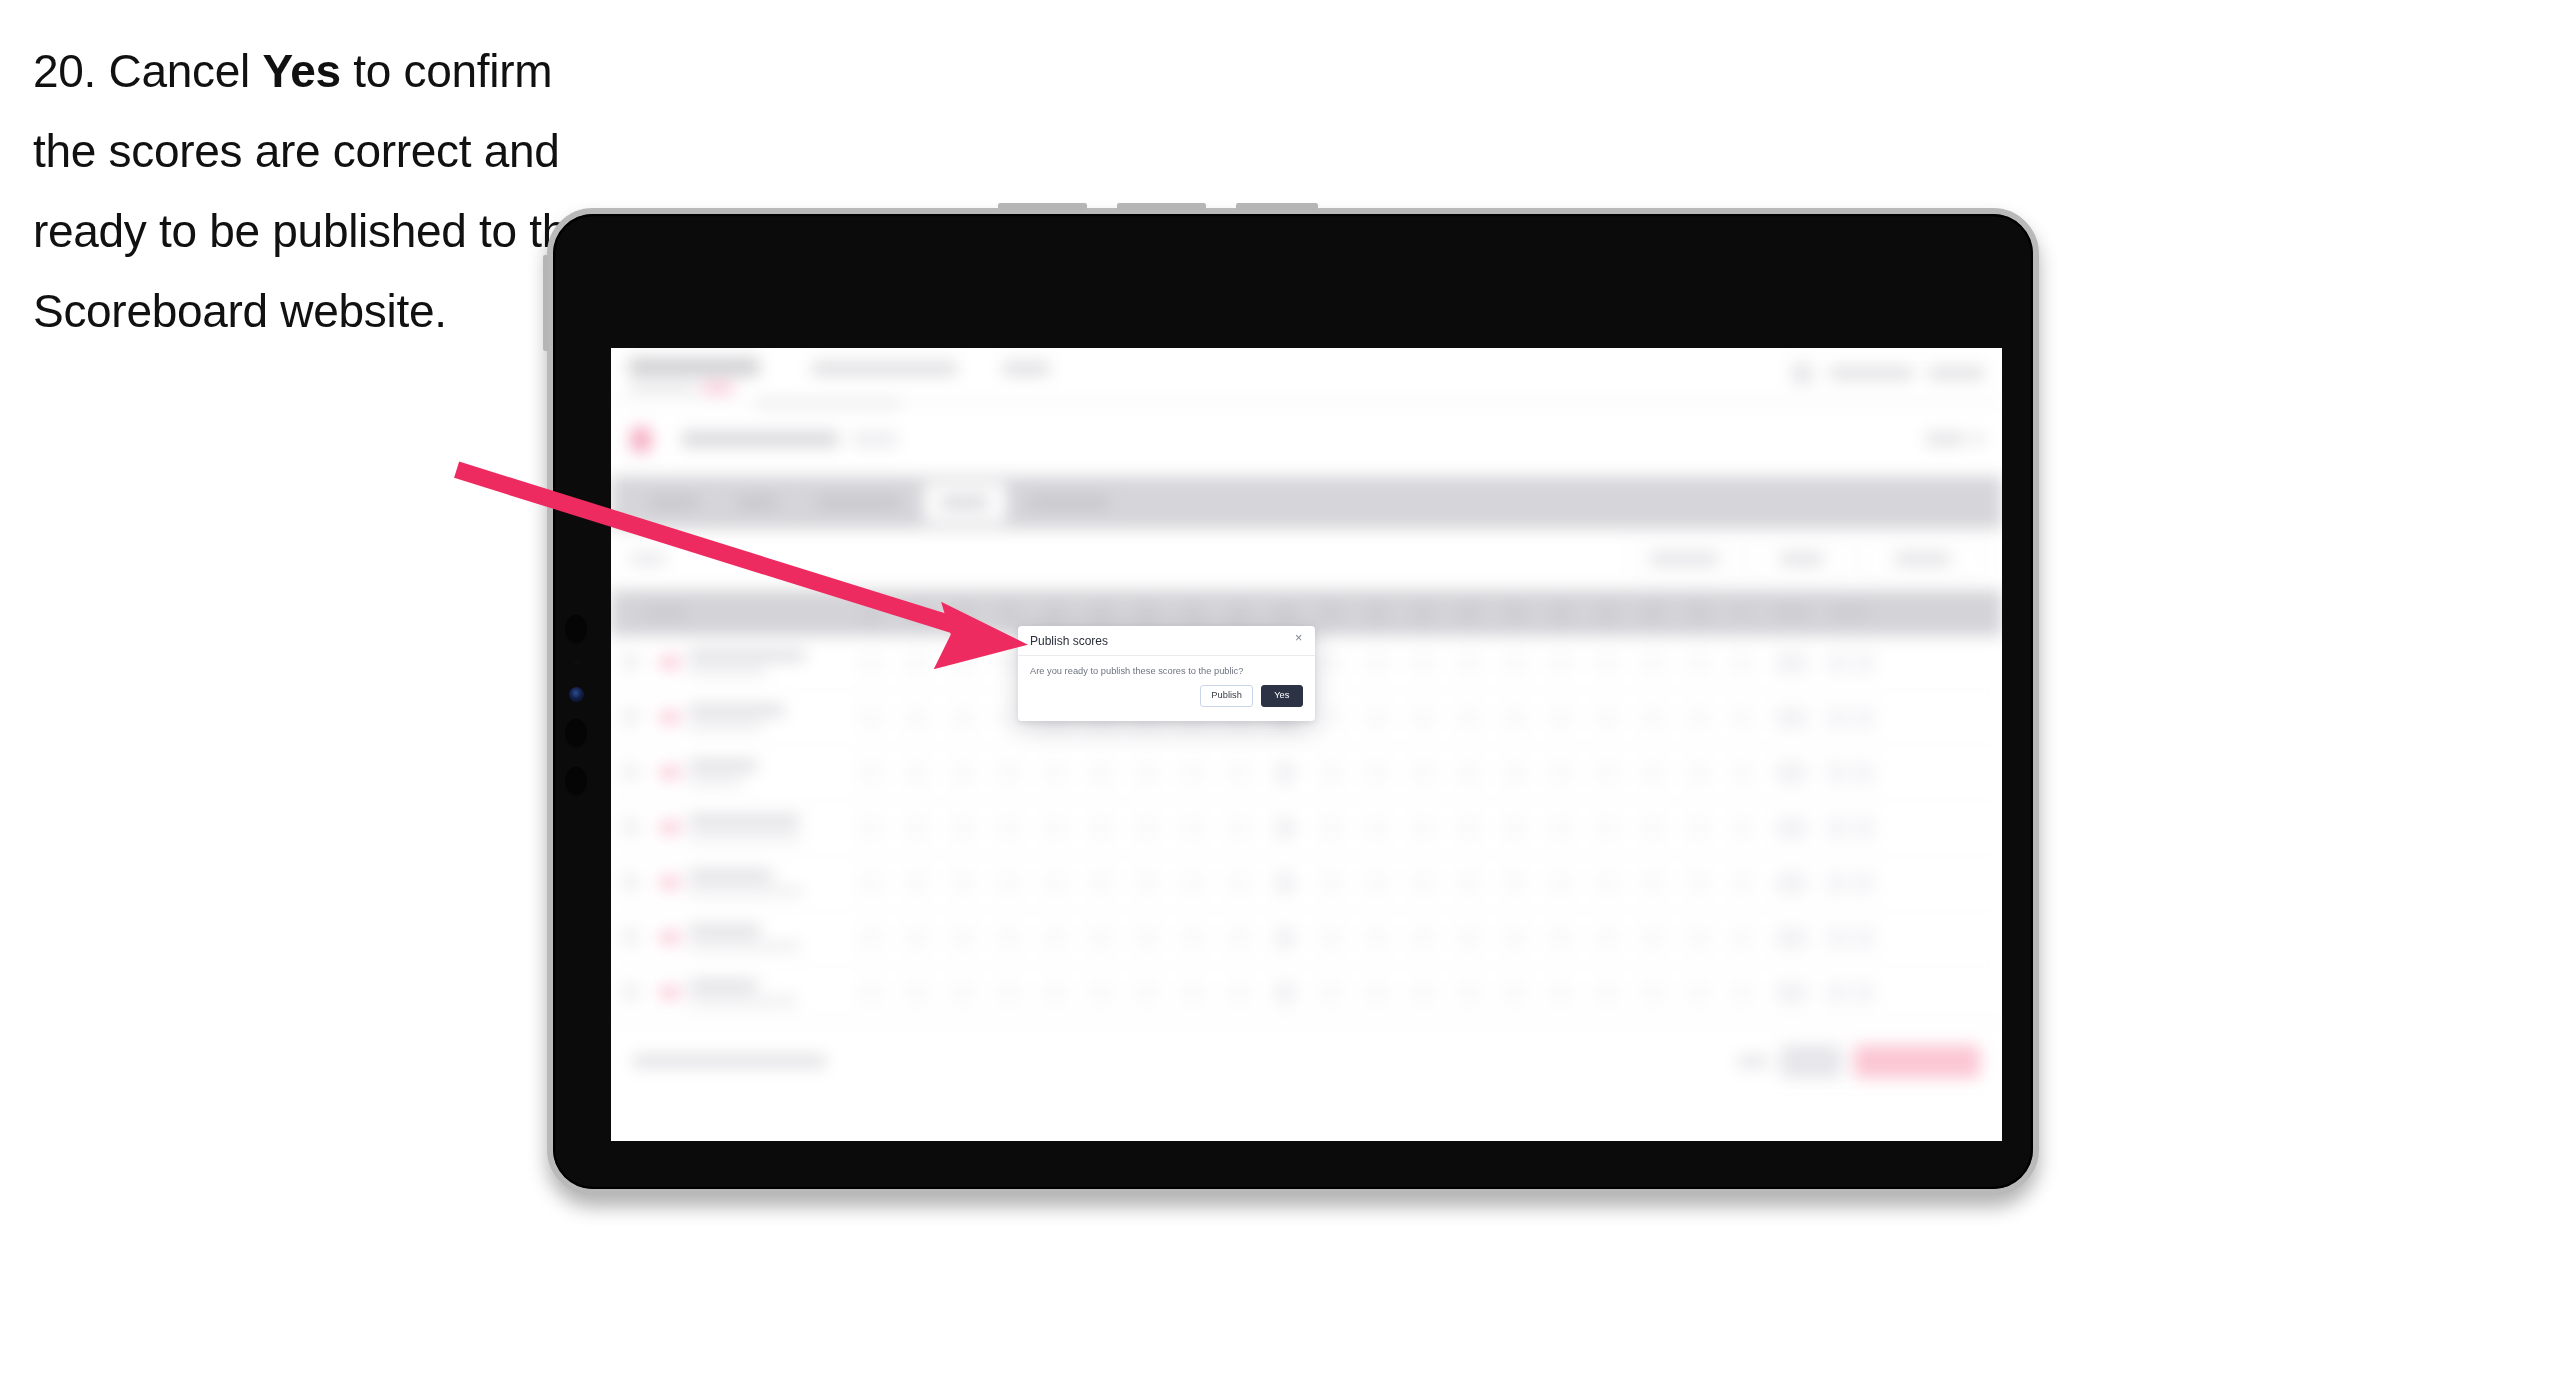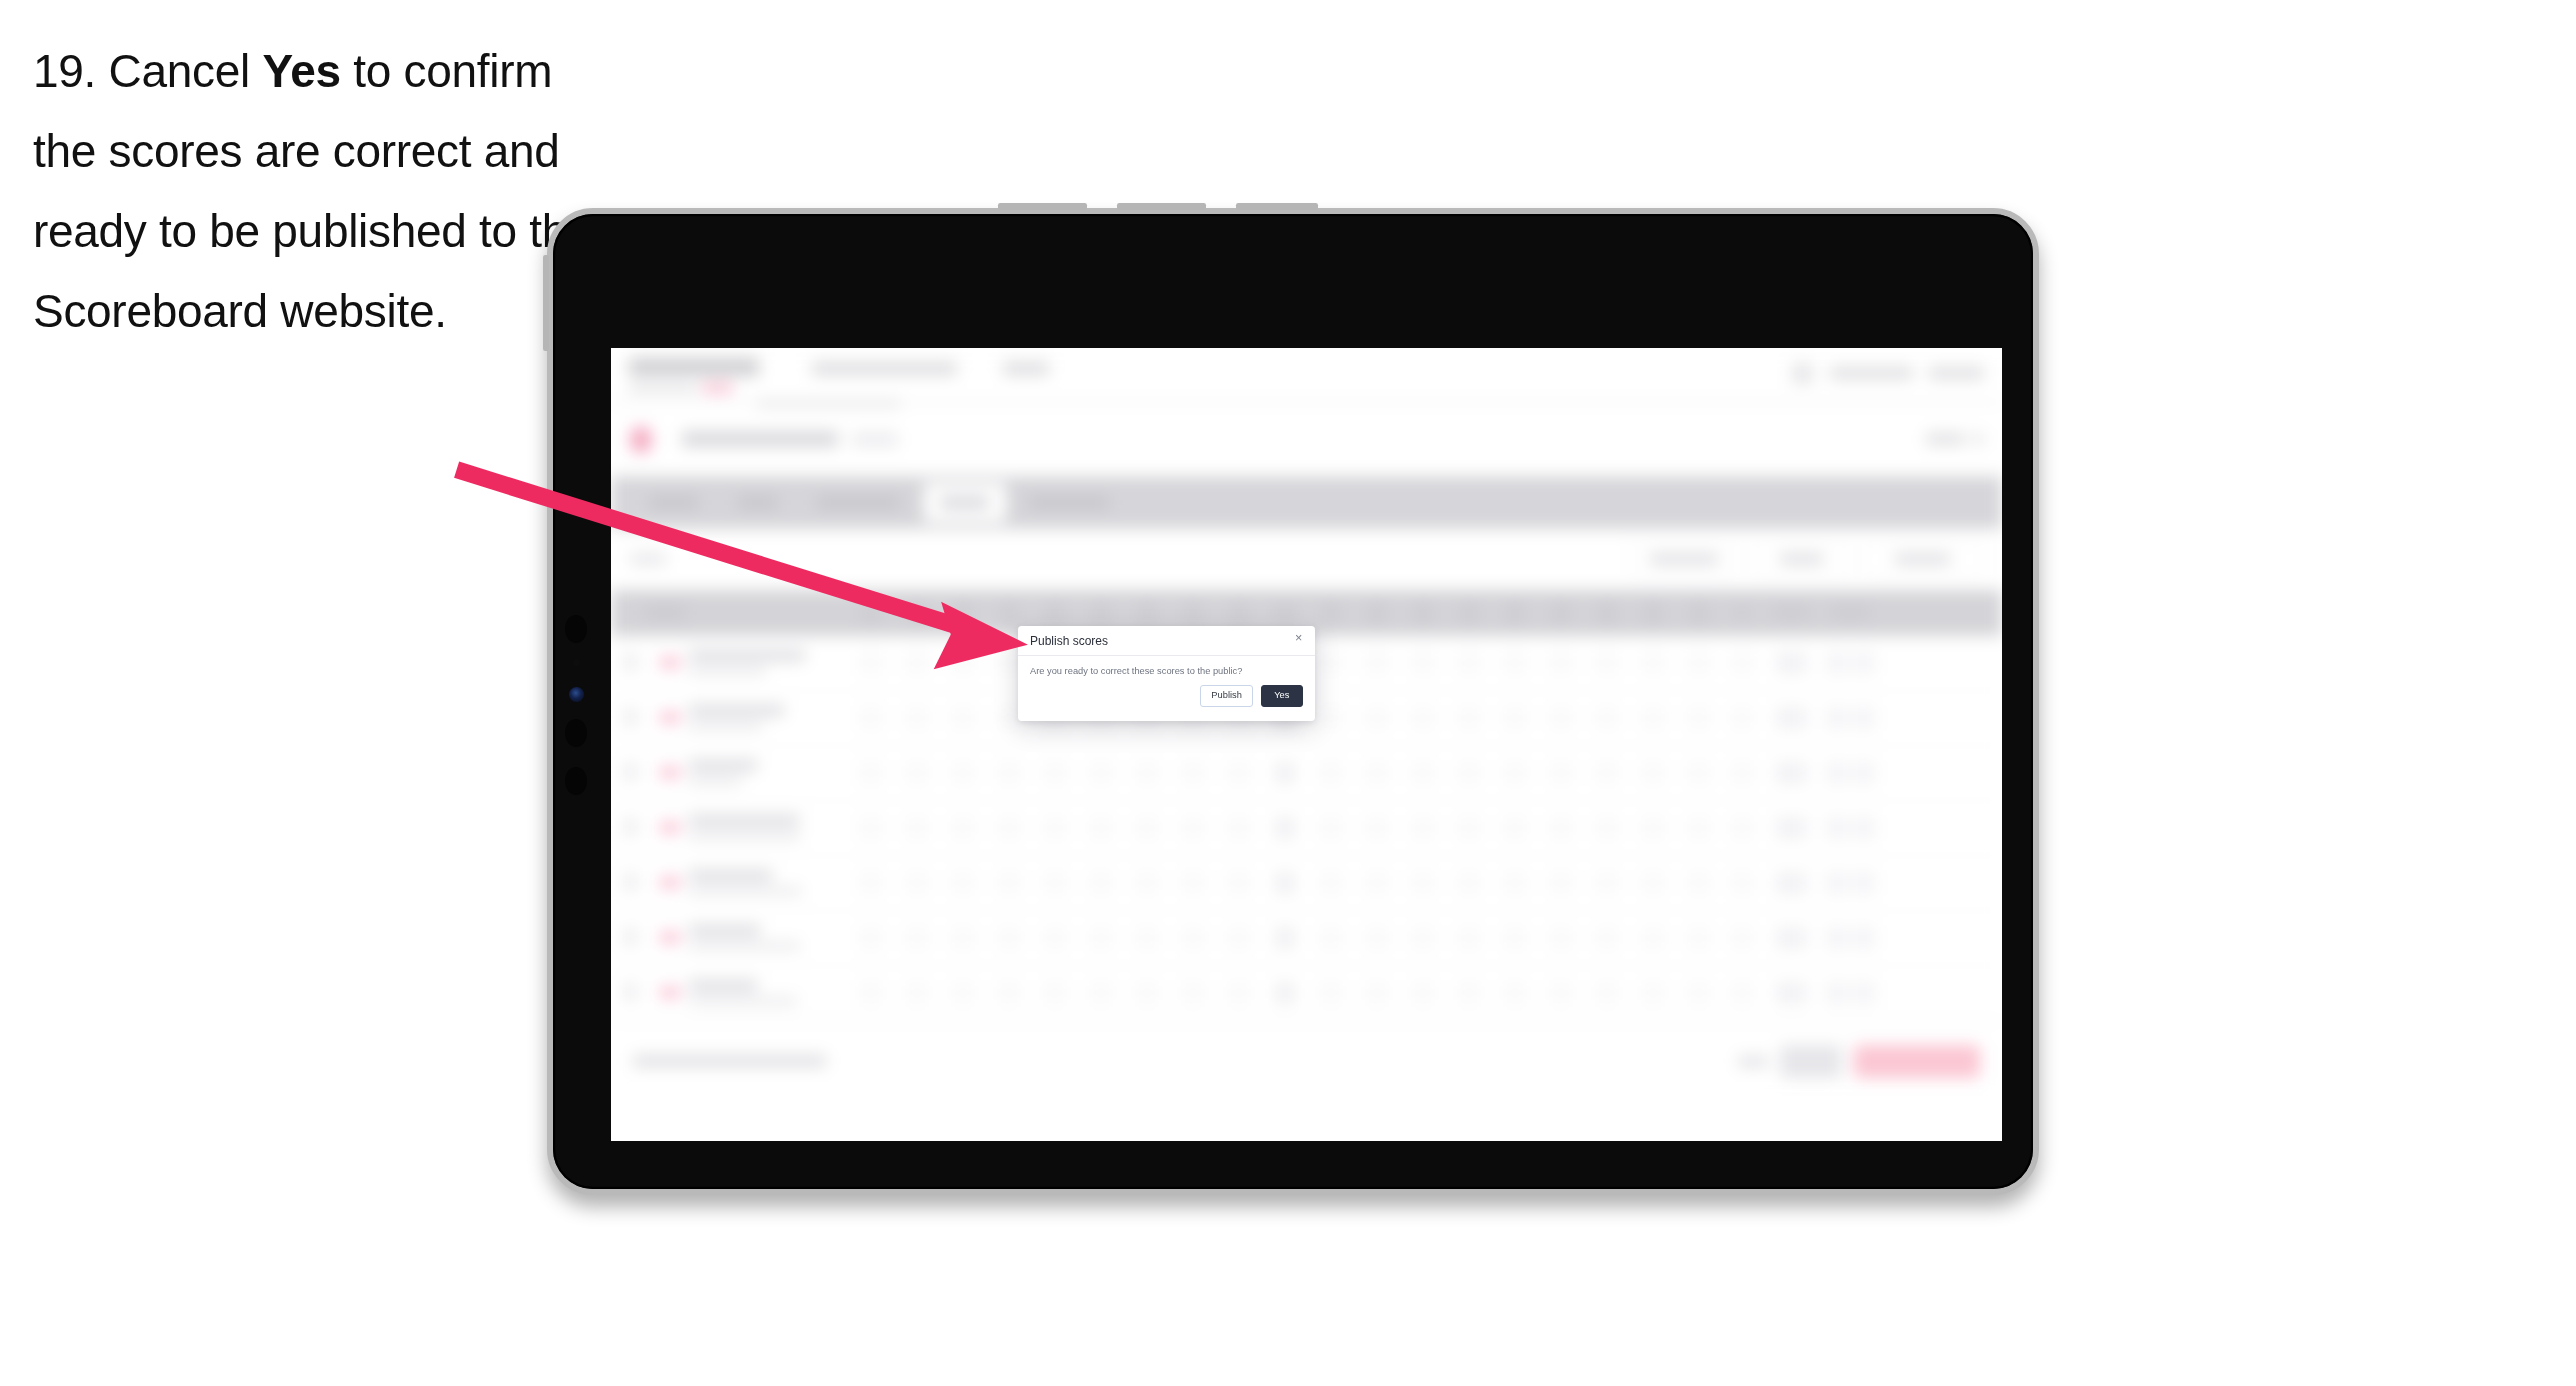--- a/index.html
+++ b/index.html
@@ -196,21 +196,21 @@
 
   
   .arrow{ position:absolute; left:0; top:0; width:2576px; height:1386px; pointer-events:none; }
 </style>
 </head>
 <body>
 
 <div id="stage">
 
   <div class="caption">
-    <span>19.</span>
+    <span>20.</span>
     <span>Cancel </span><b>Yes</b><span> to confirm the scores are correct and ready to be published to the Scoreboard website.</span>
   </div>
 
   <div class="device">
     <div class="device-inner-shadow"></div>
     <div class="btn-top b1"></div>
     <div class="btn-top b2"></div>
     <div class="btn-top b3"></div>
     <div class="btn-left"></div>
     <div class="cam c1"></div>
@@ -937,21 +937,21 @@
 
       </div>
 
       <div class="modal-wrap">
         <div class="modal">
           <div class="modal-head">
             <div class="modal-title">Publish scores</div>
             <div class="modal-close">×</div>
           </div>
           <div class="modal-body">
-            <div class="modal-text">Are you ready to correct these scores to the public?</div>
+            <div class="modal-text">Are you ready to publish these scores to the public?</div>
           </div>
           <div class="modal-actions">
             <div class="mbtn cancel">Publish</div>
             <div class="mbtn yes">Yes</div>
           </div>
         </div>
       </div>
 
     </div>
   </div>

